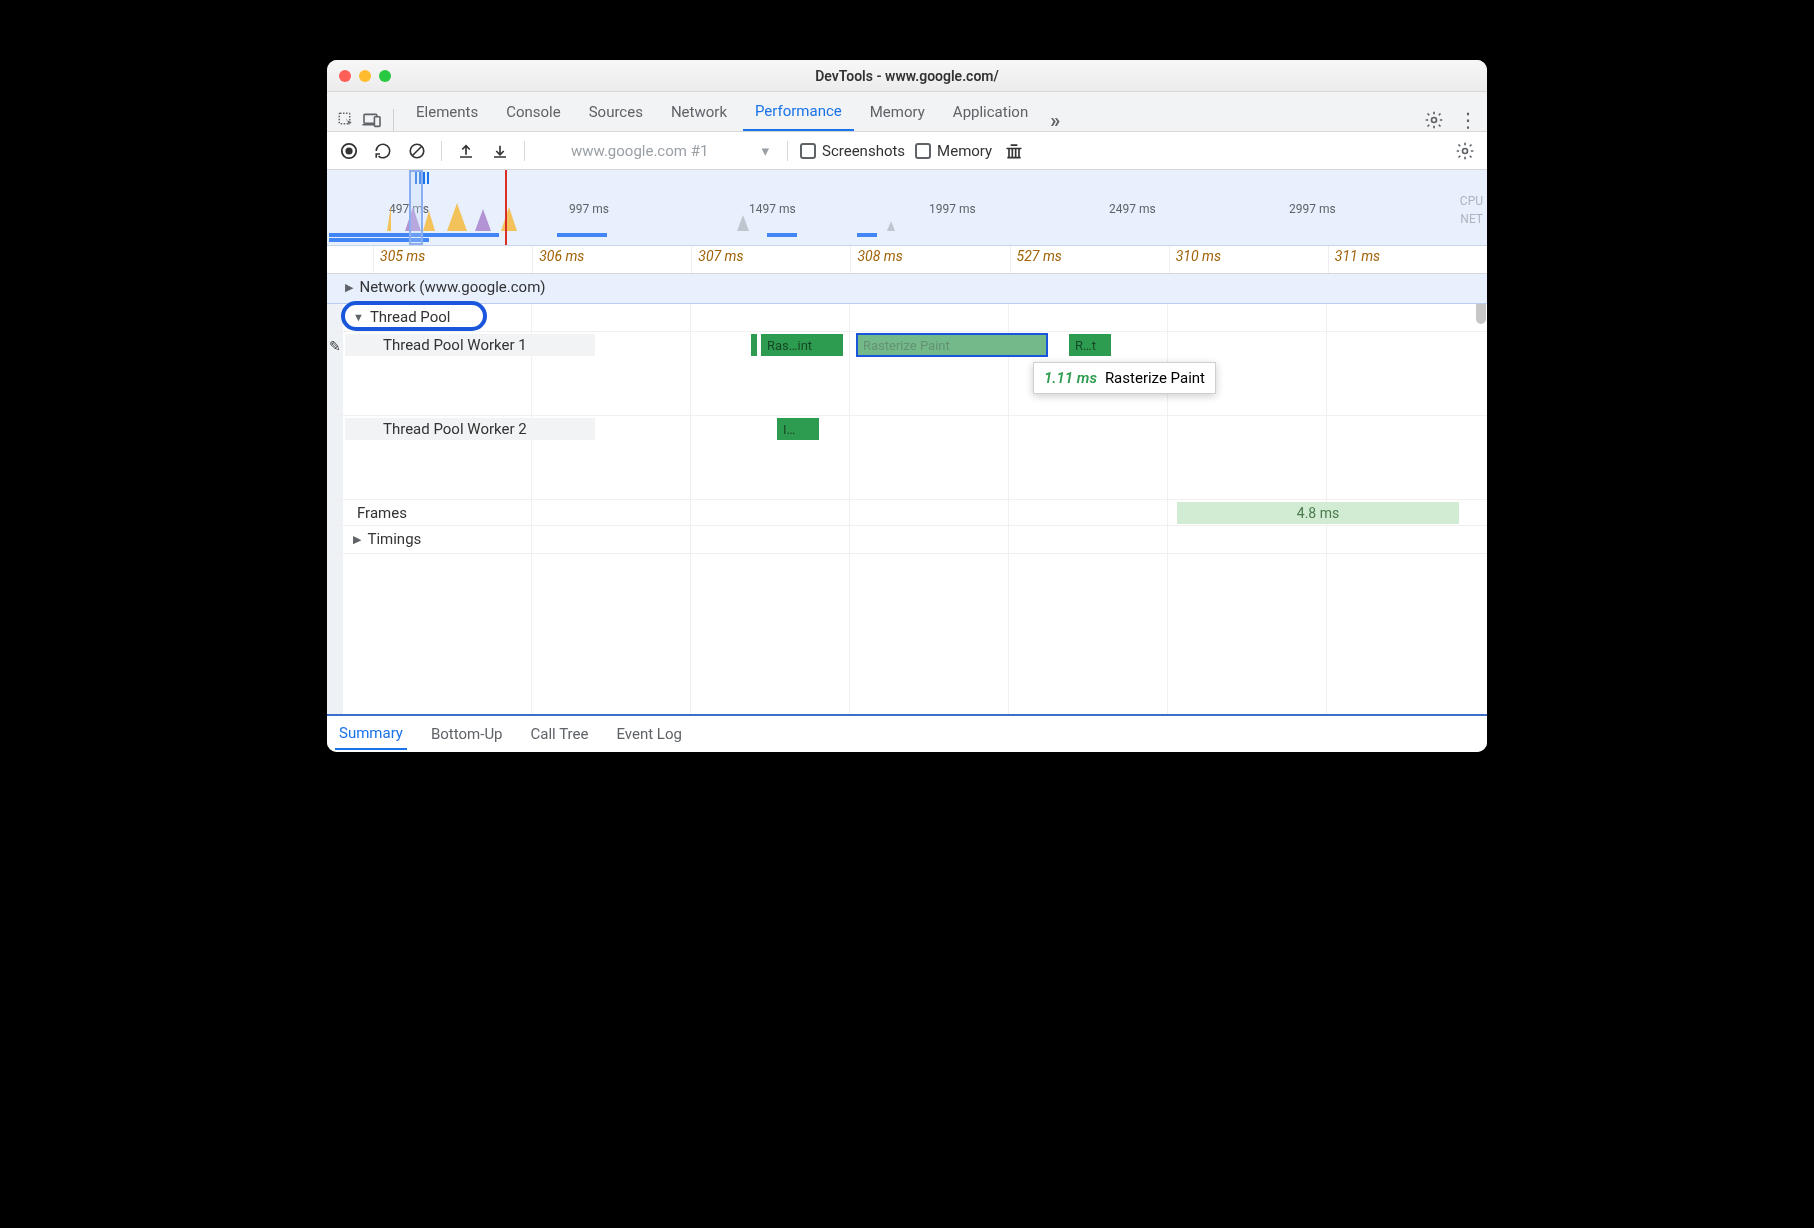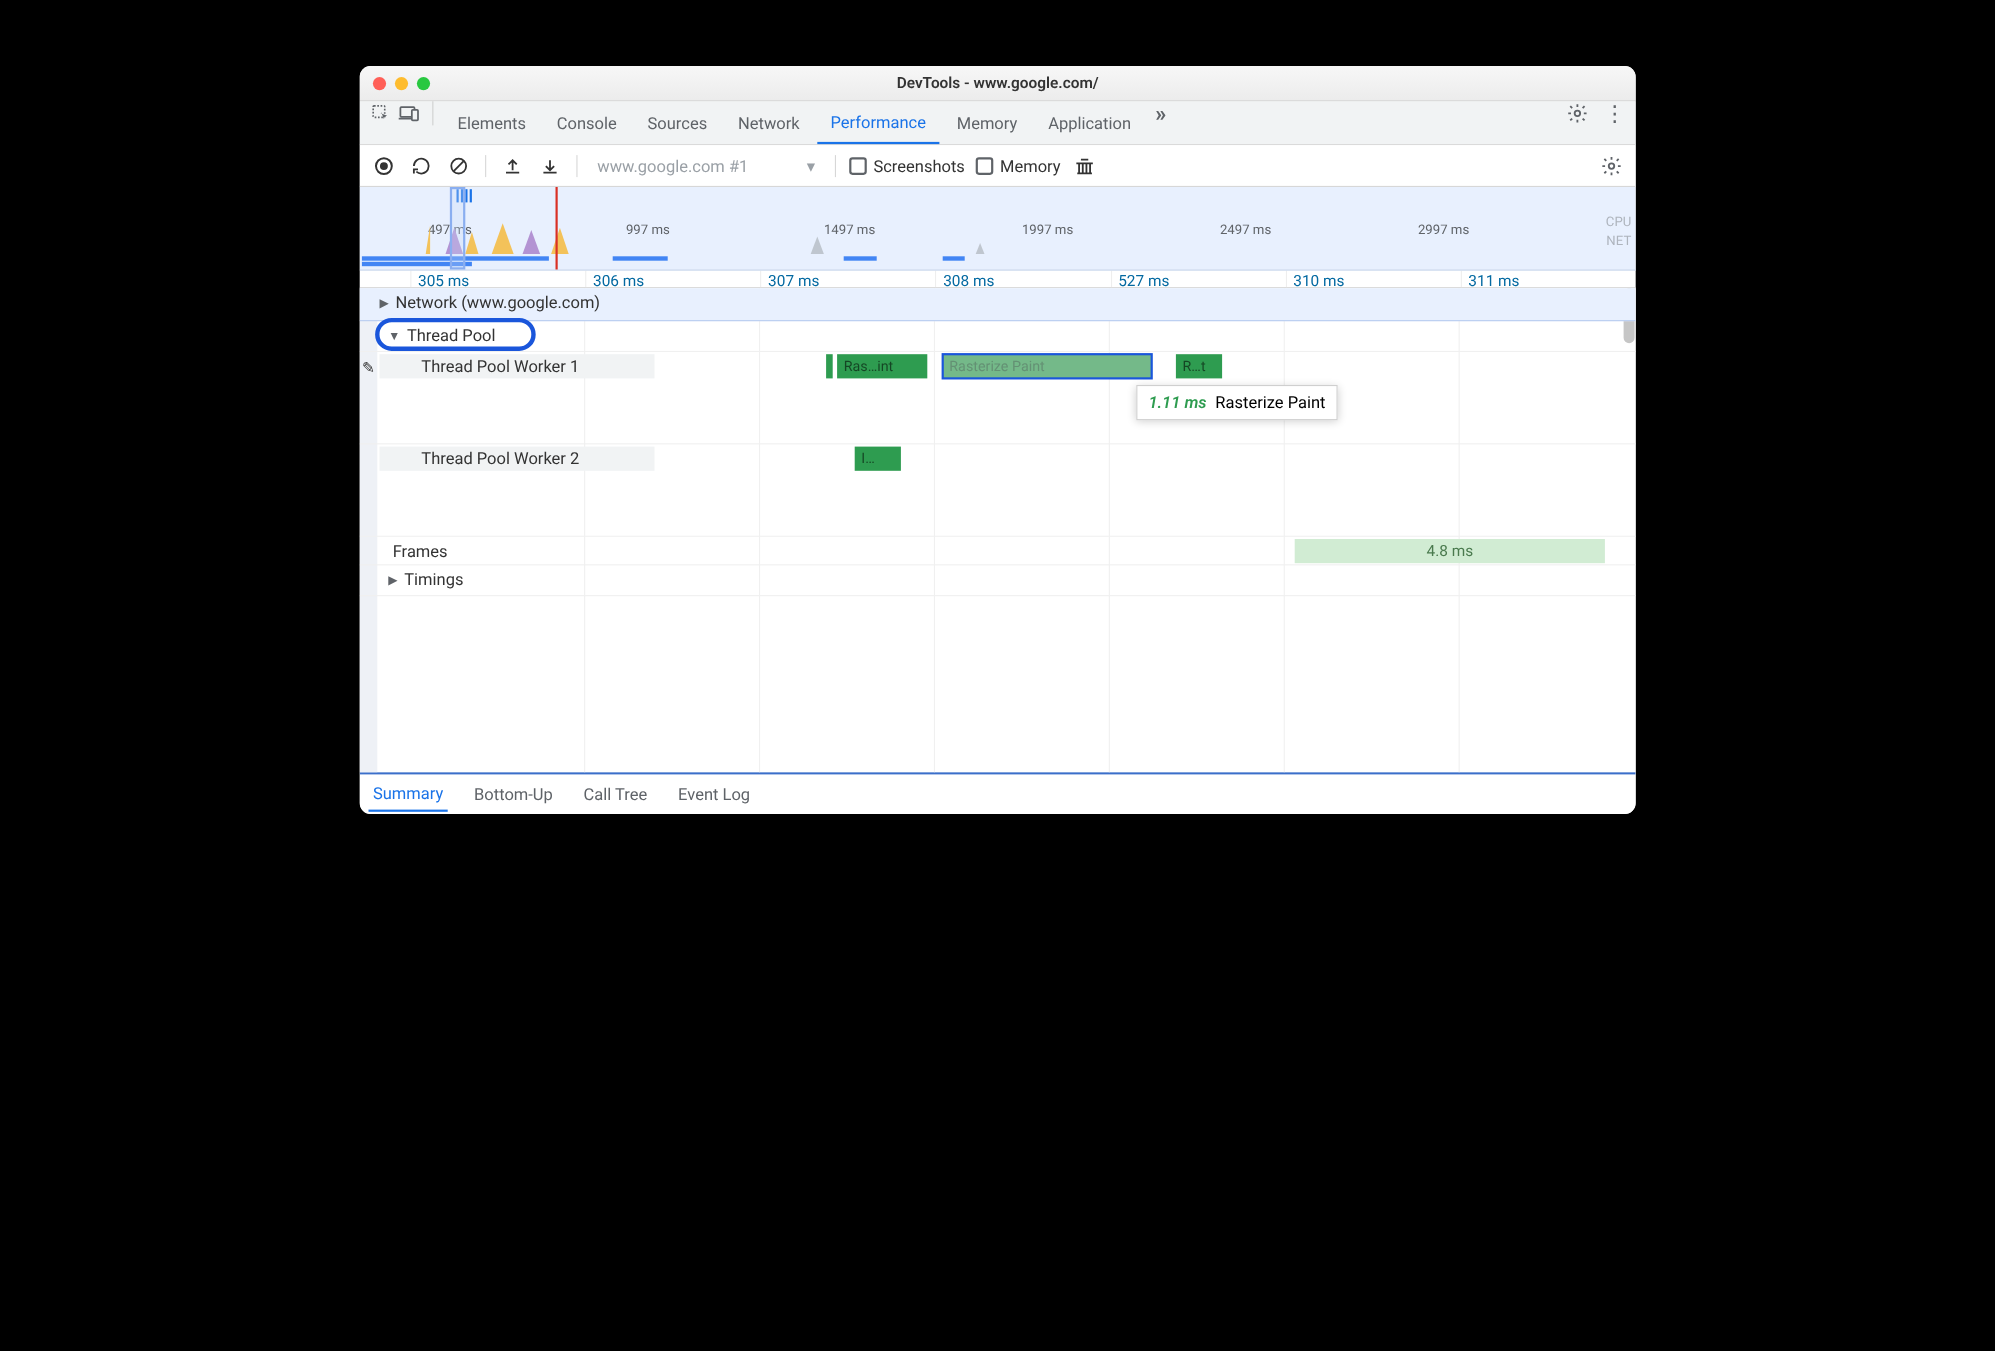--- a/index.html
+++ b/index.html
@@ -29,56 +29,56 @@
     display: flex;
     align-items: center;
     position: relative;
   }
   .traffic { position: absolute; left: 12px; display: flex; gap: 8px; }
   .dot { width: 12px; height: 12px; border-radius: 50%; }
   .dot.red{background:#ff5f57;} .dot.yellow{background:#febc2e;} .dot.green{background:#28c840;}
   .title { margin: 0 auto; font-size: 14px; font-weight: 600; color:#333; }
   
   .tabs {
-    display: flex; align-items: flex-start; height: 40px;
+    display: flex; align-items: flex-end; height: 40px;
     border-bottom: 1px solid #d7d7d7; padding: 0 8px;
     background: #f1f3f4;
     gap: 4px;
   }
   .tab-icon { width: 22px; height: 22px; display:flex;align-items:center;justify-content:center; color:#5f6368; cursor:pointer; }
   .tab-sep { width:1px; height:22px; background:#cfcfcf; margin:0 6px;}
   .tab { padding: 0 12px; height:100%; display:flex;align-items:center; font-size:15px; color:#5f6368; cursor:pointer; }
   .tab.active { color:#1a73e8; border-bottom:2px solid #1a73e8; }
   .tab-right { margin-left:auto; display:flex; align-items:center; gap:12px; }
   
   .toolbar {
     display:flex; align-items:center; height:38px; padding:0 10px; gap:10px;
     border-bottom:1px solid #d7d7d7; background:#fff;
   }
   .tb-icon { width:24px;height:24px;display:flex;align-items:center;justify-content:center;color:#5f6368; cursor:pointer;}
   .tb-sep{width:1px;height:20px;background:#d7d7d7;margin:0 2px;}
-  .profile-select{color:#9aa0a6;font-size:15px;display:flex;align-items:center;gap:4px;padding:0 6px; min-width:210px; justify-content:space-between;}
+  .profile-select{color:#9aa0a6;font-size:15px;display:flex;align-items:center;gap:4px;padding:0 6px; min-width:210px; justify-content:space-between;margin-left:28px;}
   .chk{display:flex;align-items:center;gap:6px;font-size:15px;color:#333;}
   .chkbox{width:16px;height:16px;border:2px solid #5f6368;border-radius:3px;}
   
   .overview{ position:relative; height:76px; background:#e8f0fe; border-bottom:1px solid #c9d6ea; }
   .ov-ticks{display:flex;position:absolute;top:0;left:0;right:0;height:18px;font-size:12px;color:#5f6368;}
   .ov-tick{flex:1;position:relative;margin-top:32px;}
   .ov-tick span{position:absolute;left:-18px;}
   .ov-labels{position:absolute;right:4px;top:24px;font-size:12px;color:#aeb4bd;display:flex;flex-direction:column;gap:4px;text-align:right;}
   .ov-flame{position:absolute;bottom:14px;left:30px;right:0;height:28px;}
   .ov-net{position:absolute;bottom:2px;left:0;right:0;height:10px;}
   .ov-netbar{position:absolute;height:4px;background:#4285f4;}
   .ov-sel{position:absolute;top:0;bottom:0;border:2px solid #8aaef0;background:rgba(200,220,250,.3);}
   .ov-handle{position:absolute;top:0;width:2px;height:100%;background:#d93025;}
   .ov-marks{position:absolute;top:2px;left:88px;display:flex;gap:2px;}
   .ov-mark{width:2px;height:12px;background:#1a73e8;}
   .flame-tri{position:absolute;bottom:0;width:0;height:0;border-style:solid;}
   
-  .ruler{display:flex;height:16px;border-bottom:1px solid #d7d7d7;font-size:14px;color:#0369a1;}
+  .ruler{display:flex;height:28px;border-bottom:1px solid #d7d7d7;font-size:14px;color:#a16207;font-style:italic;}
   .ruler-cell{flex:1;border-left:1px solid #eee;padding-left:6px; padding-top:2px;}
   .ruler-gutter{width:46px;flex:none;}
   
   .flame{position:relative;background:#fff;}
   .sidebar-gutter{position:absolute;left:0;top:0;bottom:0;width:16px;background:#eef1f6;}
   .row{position:relative;border-bottom:1px solid #f0f0f0;}
   .row-head{position:absolute;left:18px;top:4px;font-size:15px;color:#333;display:flex;align-items:center;gap:6px;}
   .disclosure{font-size:11px;color:#5f6368;}
   .row-network{height:30px;background:#e8f0fe;border-bottom:1px solid #b9cdf0;}
   .thread-pool-head{height:28px;position:relative;}

